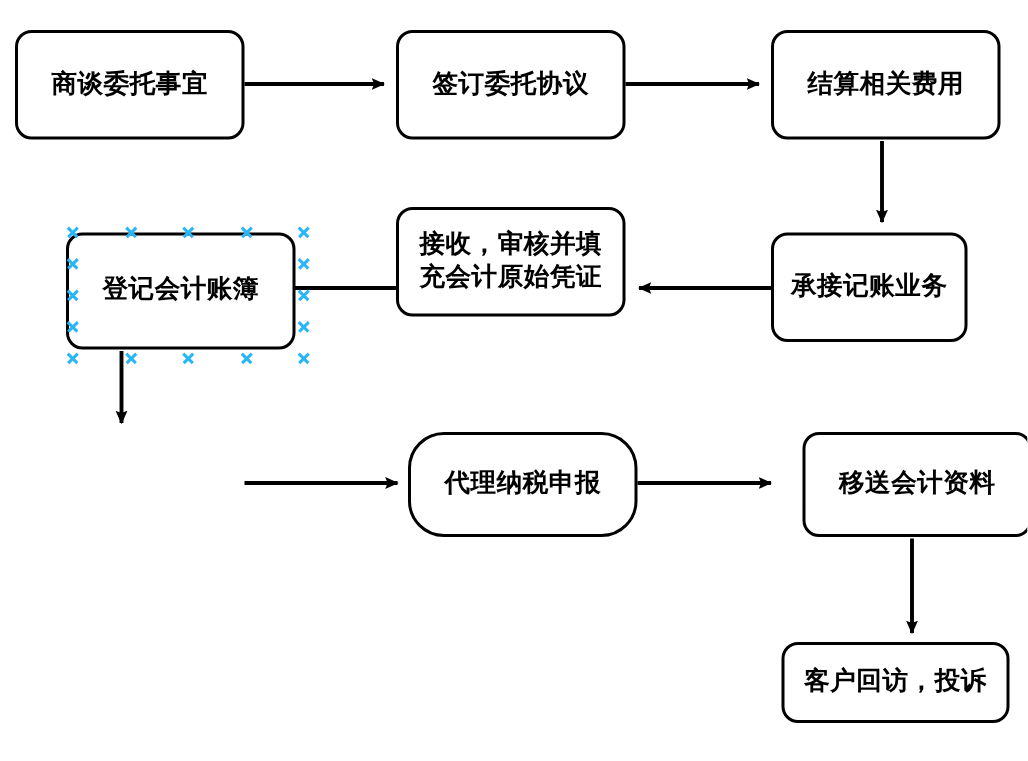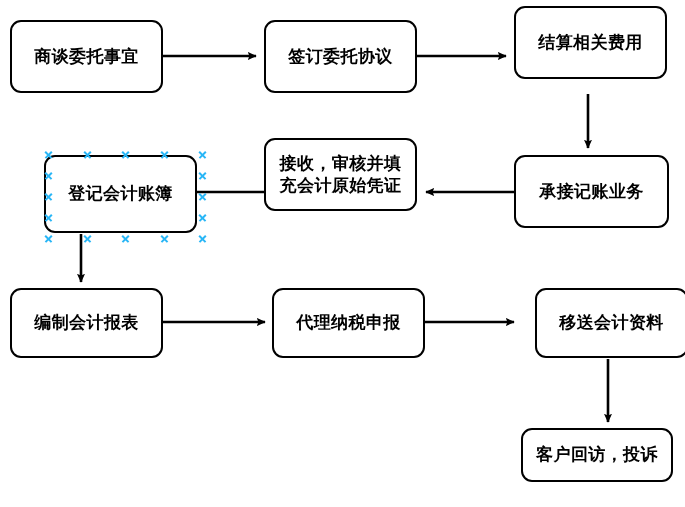--- a/index.html
+++ b/index.html
@@ -100,25 +100,25 @@
   </svg>
 
   <div class="node" style="left:264px; top:20px; width:153px; height:73px;">
     <span class="node-label">签订委托协议</span>
   </div>
 
   <div class="node" style="left:10px; top:20px; width:153px; height:73px;">
     <span class="node-label">商谈委托事宜</span>
   </div>
 
-  <div class="node" style="left:514px; top:6px; width:153px; height:73px;">
+  <div class="node" style="left:514px; top:20px; width:153px; height:73px;">
     <span class="node-label">结算相关费用</span>
   </div>
 
-  <div class="node" style="left:514px; top:155px; width:155px; height:73px;">
+  <div class="node" style="left:514px; top:155px; width:131px; height:73px;">
     <span class="node-label">承接记账业务</span>
   </div>
 
   <div class="node" style="left:264px; top:138px; width:153px; height:73px;">
     <span class="node-label">接收，审核并填
 充会计原始凭证</span>
   </div>
 
   <div class="node selected" style="left:8px; top:155px; width:153px; height:78px;margin-left:36px;">
     <span class="node-label">登记会计账簿</span>
@@ -138,25 +138,22 @@
       <div class="handle" style="left:166.5px; top:70px;"></div>
 
       <div class="handle" style="left:12.5px;  top:91px;"></div>
       <div class="handle" style="left:51px;    top:91px;"></div>
       <div class="handle" style="left:89.5px;  top:91px;"></div>
       <div class="handle" style="left:128px;   top:91px;"></div>
       <div class="handle" style="left:166.5px; top:91px;"></div>
     </div>
   </div>
 
-  <div class="node" style="left:10px; top:288px; width:153px; height:70px;">
-    <span class="node-label">编制会计报表</span>
-  </div>
 
-  <div class="node" style="left:272px; top:288px; width:153px; height:70px;">
+  <div class="node" style="left:272px; top:288px; width:153px; height:70px;border-radius:24px;">
     <span class="node-label">代理纳税申报</span>
   </div>
 
   <div class="node" style="left:535px; top:288px; width:153px; height:70px;">
     <span class="node-label">移送会计资料</span>
   </div>
 
   <div class="node" style="left:521px; top:428px; width:152px; height:54px;">
     <span class="node-label">客户回访，投诉</span>
   </div>

